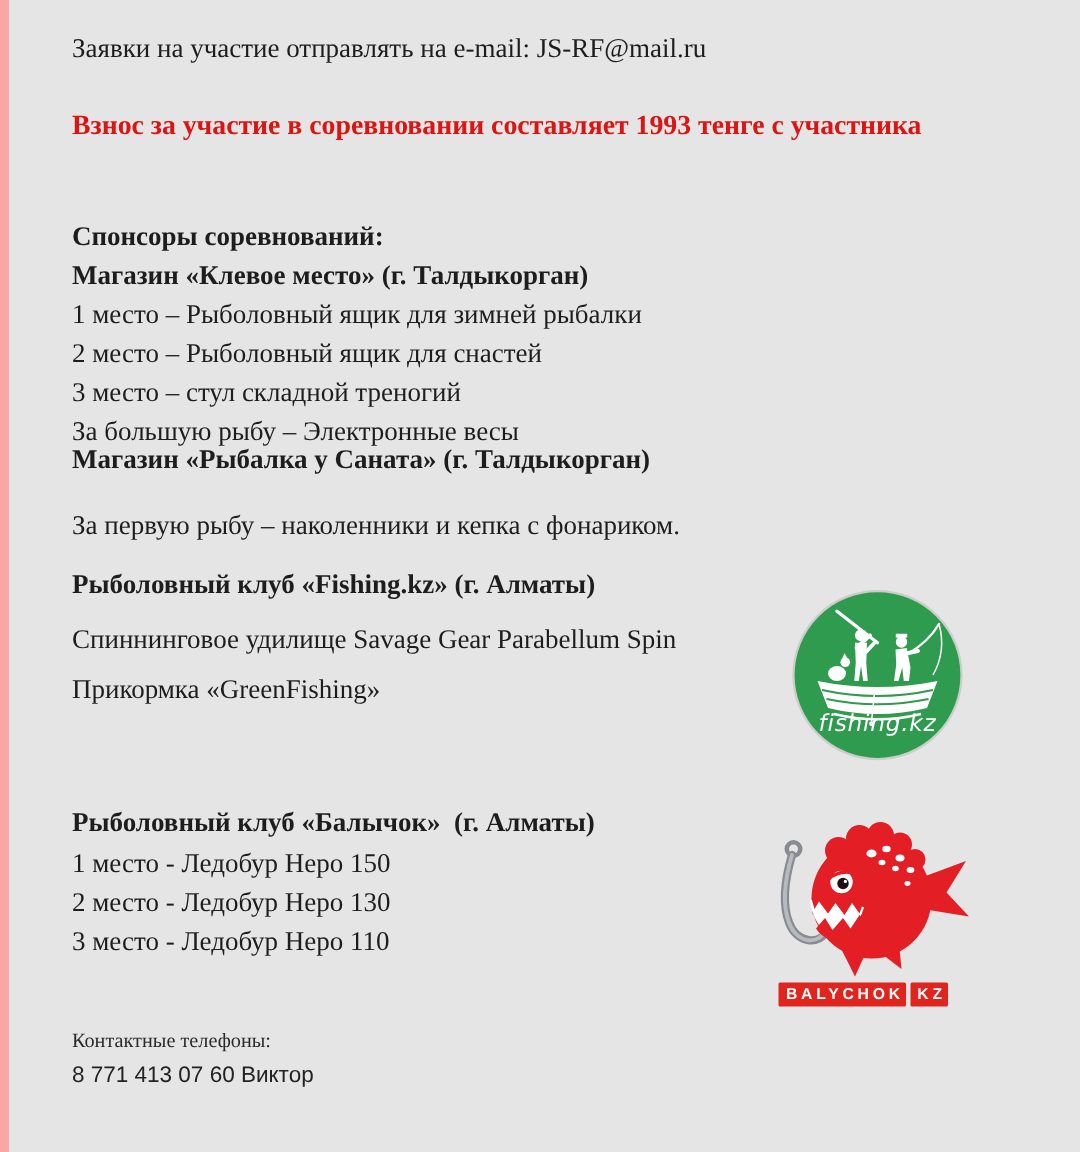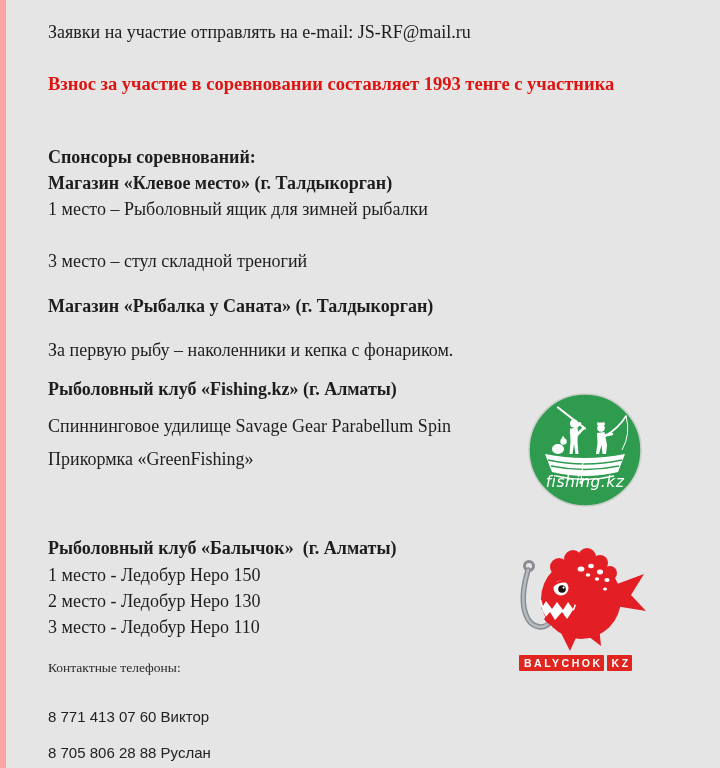--- a/index.html
+++ b/index.html
@@ -44,37 +44,38 @@
 
 <div class="page">
 
   <div class="tl" style="top:22px;">Заявки на участие отправлять на e-mail: JS-RF@mail.ru</div>
   <div class="tl fee" style="top:74px;">Взнос за участие в соревновании составляет 1993 тенге с участника</div>
 
   <div class="tl bold" style="top:147px;">Спонсоры соревнований:</div>
 
   <div class="tl bold" style="top:173px;">Магазин «Клевое место» (г. Талдыкорган)</div>
   <div class="tl" style="top:199px;">1 место – Рыболовный ящик для зимней рыбалки</div>
+  <div class="tl" style="top:225px;">2 место – Рыболовный ящик для снастей</div>
   <div class="tl" style="top:251px;">3 место – стул складной треногий</div>
+  <div class="tl" style="top:277px;">За большую рыбу – Электронные весы</div>
 
   <div class="tl bold" style="top:296px;">Магазин «Рыбалка у Саната» (г. Талдыкорган)</div>
   <div class="tl" style="top:340px;">За первую рыбу – наколенники и кепка с фонариком.</div>
 
   <div class="tl bold" style="top:379px;">Рыболовный клуб «Fishing.kz» (г. Алматы)</div>
   <div class="tl" style="top:416px;">Спиннинговое удилище Savage Gear Parabellum Spin</div>
   <div class="tl" style="top:449px;text-align:right;">Прикормка «GreenFishing»</div>
 
   <div class="tl bold" style="top:538px;">Рыболовный клуб «Балычок»  (г. Алматы)</div>
   <div class="tl" style="top:565px;">1 место - Ледобур Неро 150</div>
   <div class="tl" style="top:591px;">2 место - Ледобур Неро 130</div>
   <div class="tl" style="top:617px;">3 место - Ледобур Неро 110</div>
 
-  <div class="tl small" style="top:660px;">Контактные телефоны:</div>
+  <div class="tl small" style="top:686px;">Контактные телефоны:</div>
   <div class="tl sans" style="top:708px;">8 771 413 07 60 Виктор</div>
-  <div class="tl sans" style="top:744px;">8 705 806 28 88 Руслан</div>
 
   <div class="logo-fishing">
     <svg width="120" height="120" viewBox="0 0 120 120">
       <circle cx="60" cy="60" r="56" fill="#2e9b4f" stroke="#c9cec9" stroke-width="1.5"></circle>
 
       <path d="M 20,64 Q 60,72 100,64 L 93,82 Q 60,90 27,82 Z" fill="#ffffff"></path>
       <path d="M 23,70 Q 60,78 97,70" stroke="#2e9b4f" stroke-width="1.3" fill="none"></path>
       <path d="M 26,76 Q 60,83 94,76" stroke="#2e9b4f" stroke-width="1.3" fill="none"></path>
       <path d="M 31,86 Q 60,93 89,86" stroke="#ffffff" stroke-width="1.6" fill="none"></path>
 

